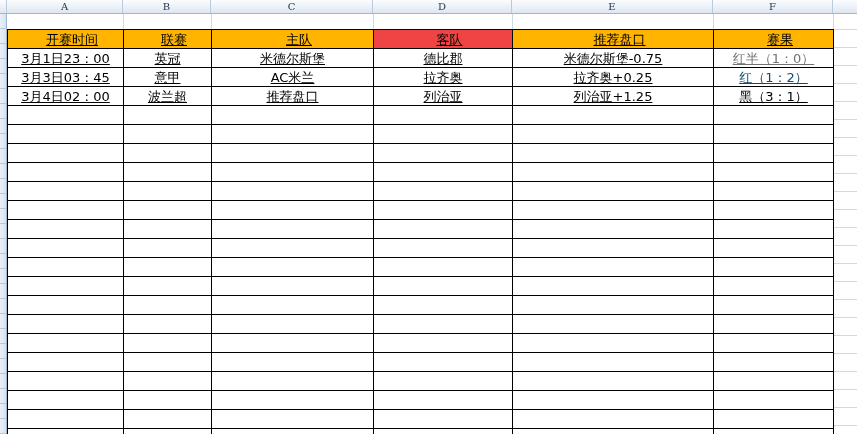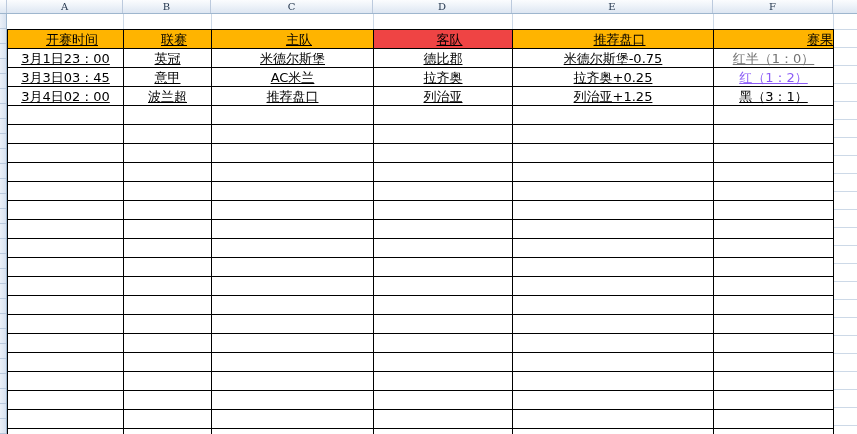--- a/index.html
+++ b/index.html
@@ -97,37 +97,37 @@
         <col style="width:201px">
         <col style="width:120px">
     </colgroup>
     <tbody id="grid-body">
       <tr>
         <td class="hdr" style="background: rgb(255, 180, 0);">开赛时间</td>
         <td class="hdr" style="background: rgb(255, 180, 0);">联赛</td>
         <td class="hdr" style="background: rgb(255, 180, 0);">主队</td>
         <td class="hdr" style="background: #ef4444;">客队</td>
         <td class="hdr" style="background: rgb(255, 180, 0);">推荐盘口</td>
-        <td class="hdr" style="background: rgb(255, 180, 0); text-align: right;">赛果</td>
+        <td class="hdr" style="background: rgb(255, 180, 0);">赛果</td>
       </tr>
       <tr>
         <td>3月1日23：00</td>
         <td>英冠</td>
         <td>米德尔斯堡</td>
         <td>德比郡</td>
         <td>米德尔斯堡-0.75</td>
         <td style="color: #737373;">红半（1：0）</td>
       </tr>
       <tr>
         <td>3月3日03：45</td>
         <td>意甲</td>
         <td>AC米兰</td>
         <td>拉齐奥</td>
         <td>拉齐奥+0.25</td>
-        <td style="color: #8b5cf6;">红（1：2）</td>
+        <td style="color: #0c4a6e;">红（1：2）</td>
       </tr>
       <tr>
         <td>3月4日02：00</td>
         <td>波兰超</td>
         <td>推荐盘口</td>
         <td>列治亚</td>
         <td>列治亚+1.25</td>
         <td style="color: rgb(0, 0, 0); text-align: center;">黑（3：1）</td>
       </tr>
     <tr class="empty-row">

